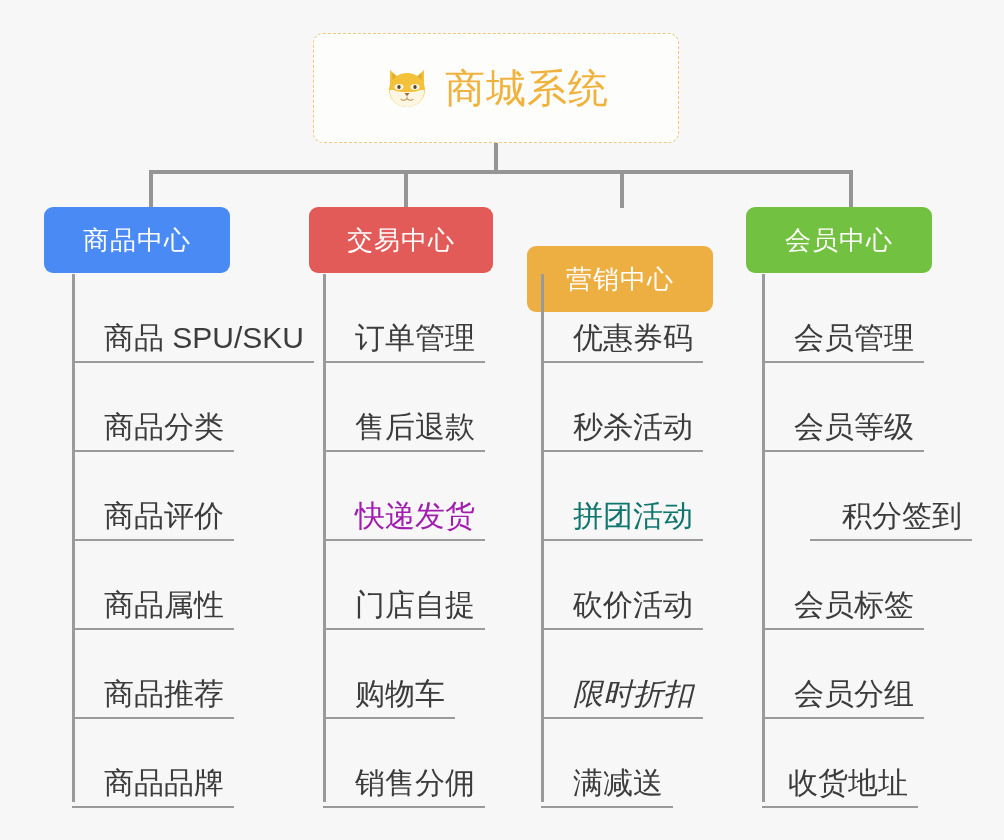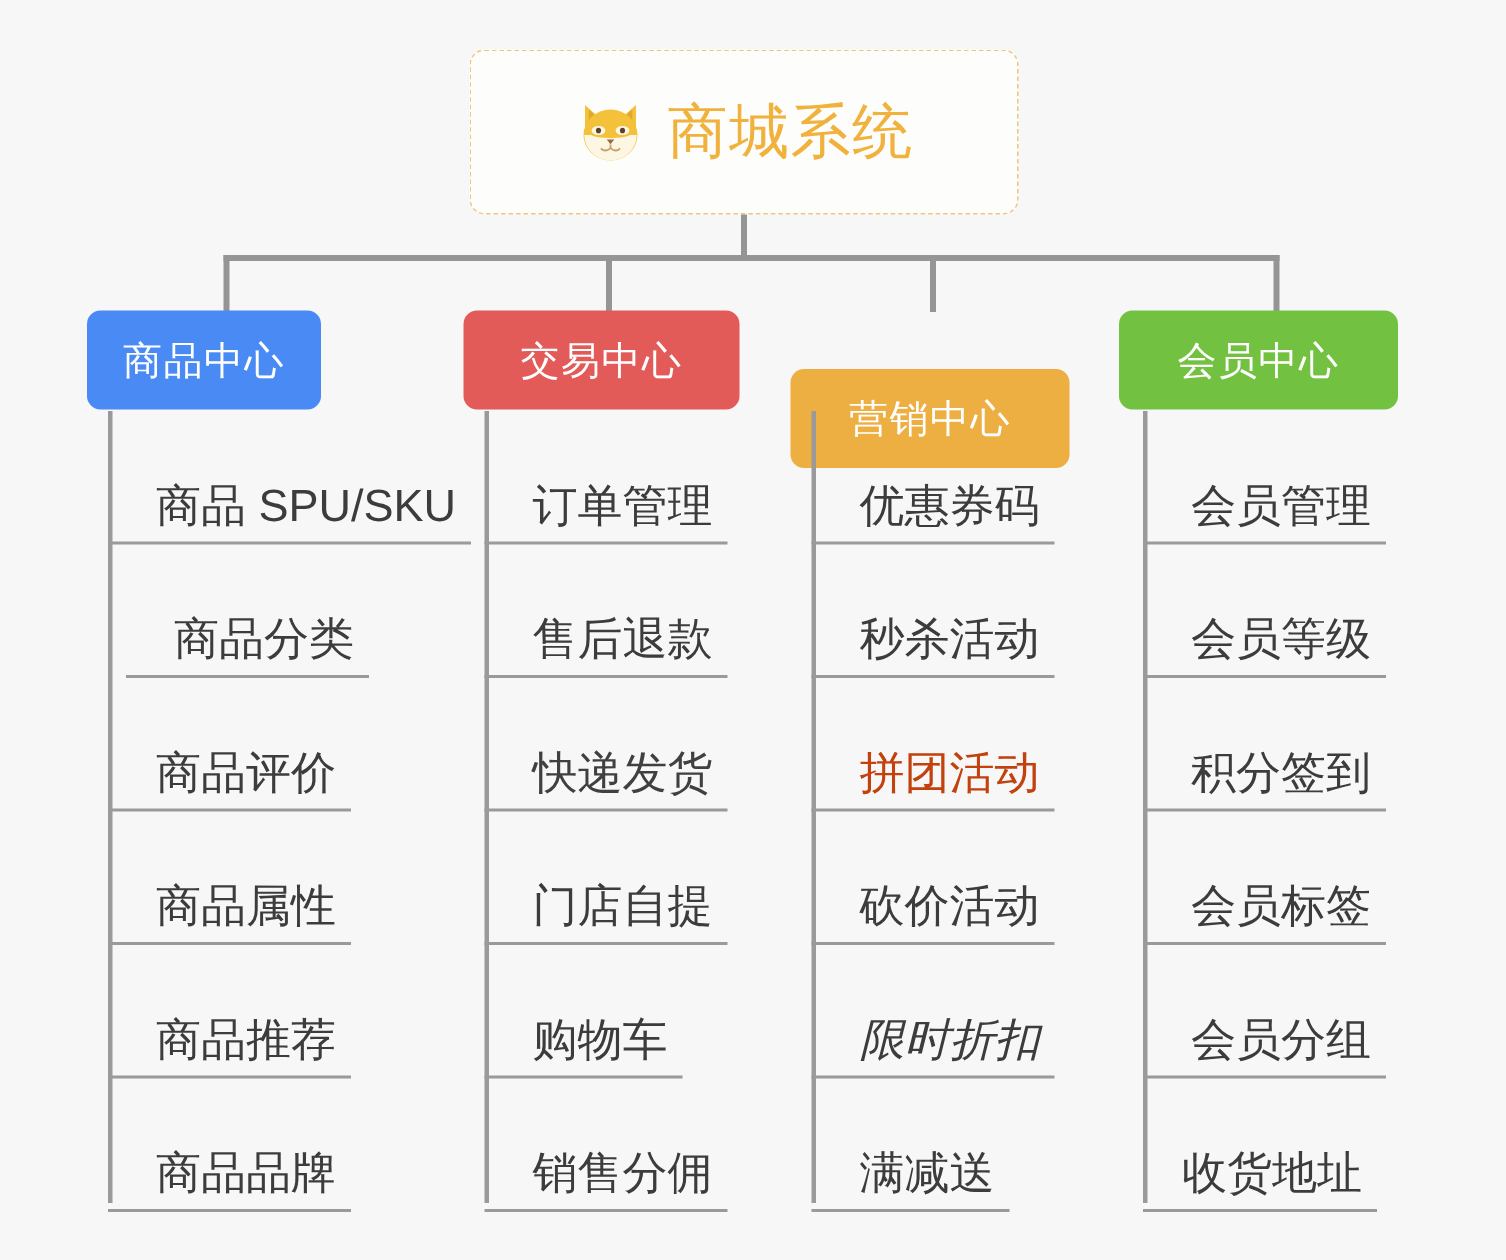--- a/index.html
+++ b/index.html
@@ -134,41 +134,41 @@
     <span class="root-title" style="color: rgb(240, 178, 60);">商城系统</span>
   </div>
 
   <div class="conn conn-v" style="left: 494px; top: 143px; width: 4px; height: 29px; background: rgb(149, 149, 149);"></div>
   <div class="conn conn-h" style="left: 149px; top: 170px; width: 704px; height: 4px; background: rgb(149, 149, 149);"></div>
   <div class="conn conn-v" style="left: 149px; top: 170px; width: 4px; height: 38px; background: rgb(149, 149, 149);"></div>
   <div class="conn conn-v" style="left: 404px; top: 170px; width: 4px; height: 38px; background: rgb(149, 149, 149);"></div>
   <div class="conn conn-v" style="left: 620px; top: 170px; width: 4px; height: 38px; background: rgb(149, 149, 149);"></div>
   <div class="conn conn-v" style="left: 849px; top: 170px; width: 4px; height: 38px; background: rgb(149, 149, 149);"></div>
 
-  <div class="cat-box" style="left: 58px; top: 207px; width: 156px; background: rgb(74, 138, 244);">
+  <div class="cat-box" style="left: 44px; top: 207px; width: 186px; background: rgb(74, 138, 244);">
     <span>商品中心</span>
   </div>
   <div class="cat-box" style="left: 309px; top: 207px; width: 184px; background: rgb(227, 91, 88);">
     <span>交易中心</span>
   </div>
   <div class="cat-box" style="left: 527px; top: 207px; width: 186px; background: rgb(237, 174, 66); margin-top: 39px;">
     <span>营销中心</span>
   </div>
   <div class="cat-box" style="left: 746px; top: 207px; width: 186px; background: rgb(115, 193, 65);">
     <span>会员中心</span>
   </div>
 
   <div class="branch" style="left:72px;">
     <div class="spine" style="height: 528px; background: rgb(154, 154, 154);"></div>
     <div class="leaf" style="top:0px;">
       <span class="leaf-inner" style="border-bottom-color: rgb(154, 154, 154);">
         <span class="leaf-label" style="color: rgb(60, 60, 60);">商品 SPU/SKU</span>
       </span>
     </div>
-    <div class="leaf" style="top:89px;padding-left:12px;">
+    <div class="leaf" style="top:89px;">
       <span class="leaf-inner" style="border-bottom-color: rgb(154, 154, 154);">
         <span class="leaf-label" style="color: rgb(60, 60, 60);">商品分类</span>
       </span>
     </div>
     <div class="leaf" style="top:178px;">
       <span class="leaf-inner" style="border-bottom-color: rgb(154, 154, 154);">
         <span class="leaf-label" style="color: rgb(60, 60, 60);">商品评价</span>
       </span>
     </div>
     <div class="leaf" style="top:267px;">
@@ -195,21 +195,21 @@
         <span class="leaf-label" style="color: rgb(60, 60, 60);">订单管理</span>
       </span>
     </div>
     <div class="leaf" style="top:89px;">
       <span class="leaf-inner" style="border-bottom-color: rgb(154, 154, 154);">
         <span class="leaf-label" style="color: rgb(60, 60, 60);">售后退款</span>
       </span>
     </div>
     <div class="leaf" style="top:178px;">
       <span class="leaf-inner" style="border-bottom-color: rgb(154, 154, 154);">
-        <span class="leaf-label" style="color: #404040;">快递发货</span>
+        <span class="leaf-label" style="color: #a21caf;">快递发货</span>
       </span>
     </div>
     <div class="leaf" style="top:267px;">
       <span class="leaf-inner" style="border-bottom-color: rgb(154, 154, 154);">
         <span class="leaf-label" style="color: rgb(60, 60, 60);">门店自提</span>
       </span>
     </div>
     <div class="leaf" style="top:356px;">
       <span class="leaf-inner" style="border-bottom-color: rgb(154, 154, 154);">
         <span class="leaf-label" style="color: rgb(60, 60, 60);">购物车</span>
@@ -229,21 +229,21 @@
         <span class="leaf-label" style="color: rgb(60, 60, 60);">优惠券码</span>
       </span>
     </div>
     <div class="leaf" style="top:89px;">
       <span class="leaf-inner" style="border-bottom-color: rgb(154, 154, 154);">
         <span class="leaf-label" style="color: rgb(60, 60, 60);">秒杀活动</span>
       </span>
     </div>
     <div class="leaf" style="top:178px;">
       <span class="leaf-inner" style="border-bottom-color: rgb(154, 154, 154);">
-        <span class="leaf-label" style="color: #c2410c;">拼团活动</span>
+        <span class="leaf-label" style="color: #0f766e;">拼团活动</span>
       </span>
     </div>
     <div class="leaf" style="top:267px;">
       <span class="leaf-inner" style="border-bottom-color: rgb(154, 154, 154);">
         <span class="leaf-label" style="color: rgb(60, 60, 60);">砍价活动</span>
       </span>
     </div>
     <div class="leaf" style="top:356px;">
       <span class="leaf-inner" style="border-bottom-color: rgb(154, 154, 154); font-style: italic;">
         <span class="leaf-label" style="color: rgb(60, 60, 60);">限时折扣</span>
@@ -262,21 +262,21 @@
       <span class="leaf-inner" style="border-bottom-color: rgb(154, 154, 154);">
         <span class="leaf-label" style="color: rgb(60, 60, 60);">会员管理</span>
       </span>
     </div>
     <div class="leaf" style="top:89px;">
       <span class="leaf-inner" style="border-bottom-color: rgb(154, 154, 154);">
         <span class="leaf-label" style="color: rgb(60, 60, 60);">会员等级</span>
       </span>
     </div>
     <div class="leaf" style="top:178px;">
-      <span class="leaf-inner" style="border-bottom-color: rgb(154, 154, 154);">
+      <span class="leaf-inner" style="border-bottom-color: rgb(154, 154, 154); margin-left: 48px;">
         <span class="leaf-label" style="color: rgb(60, 60, 60);">积分签到</span>
       </span>
     </div>
     <div class="leaf" style="top:267px;">
       <span class="leaf-inner" style="border-bottom-color: rgb(154, 154, 154);">
         <span class="leaf-label" style="color: rgb(60, 60, 60);">会员标签</span>
       </span>
     </div>
     <div class="leaf" style="top:356px;">
       <span class="leaf-inner" style="border-bottom-color: rgb(154, 154, 154);">

